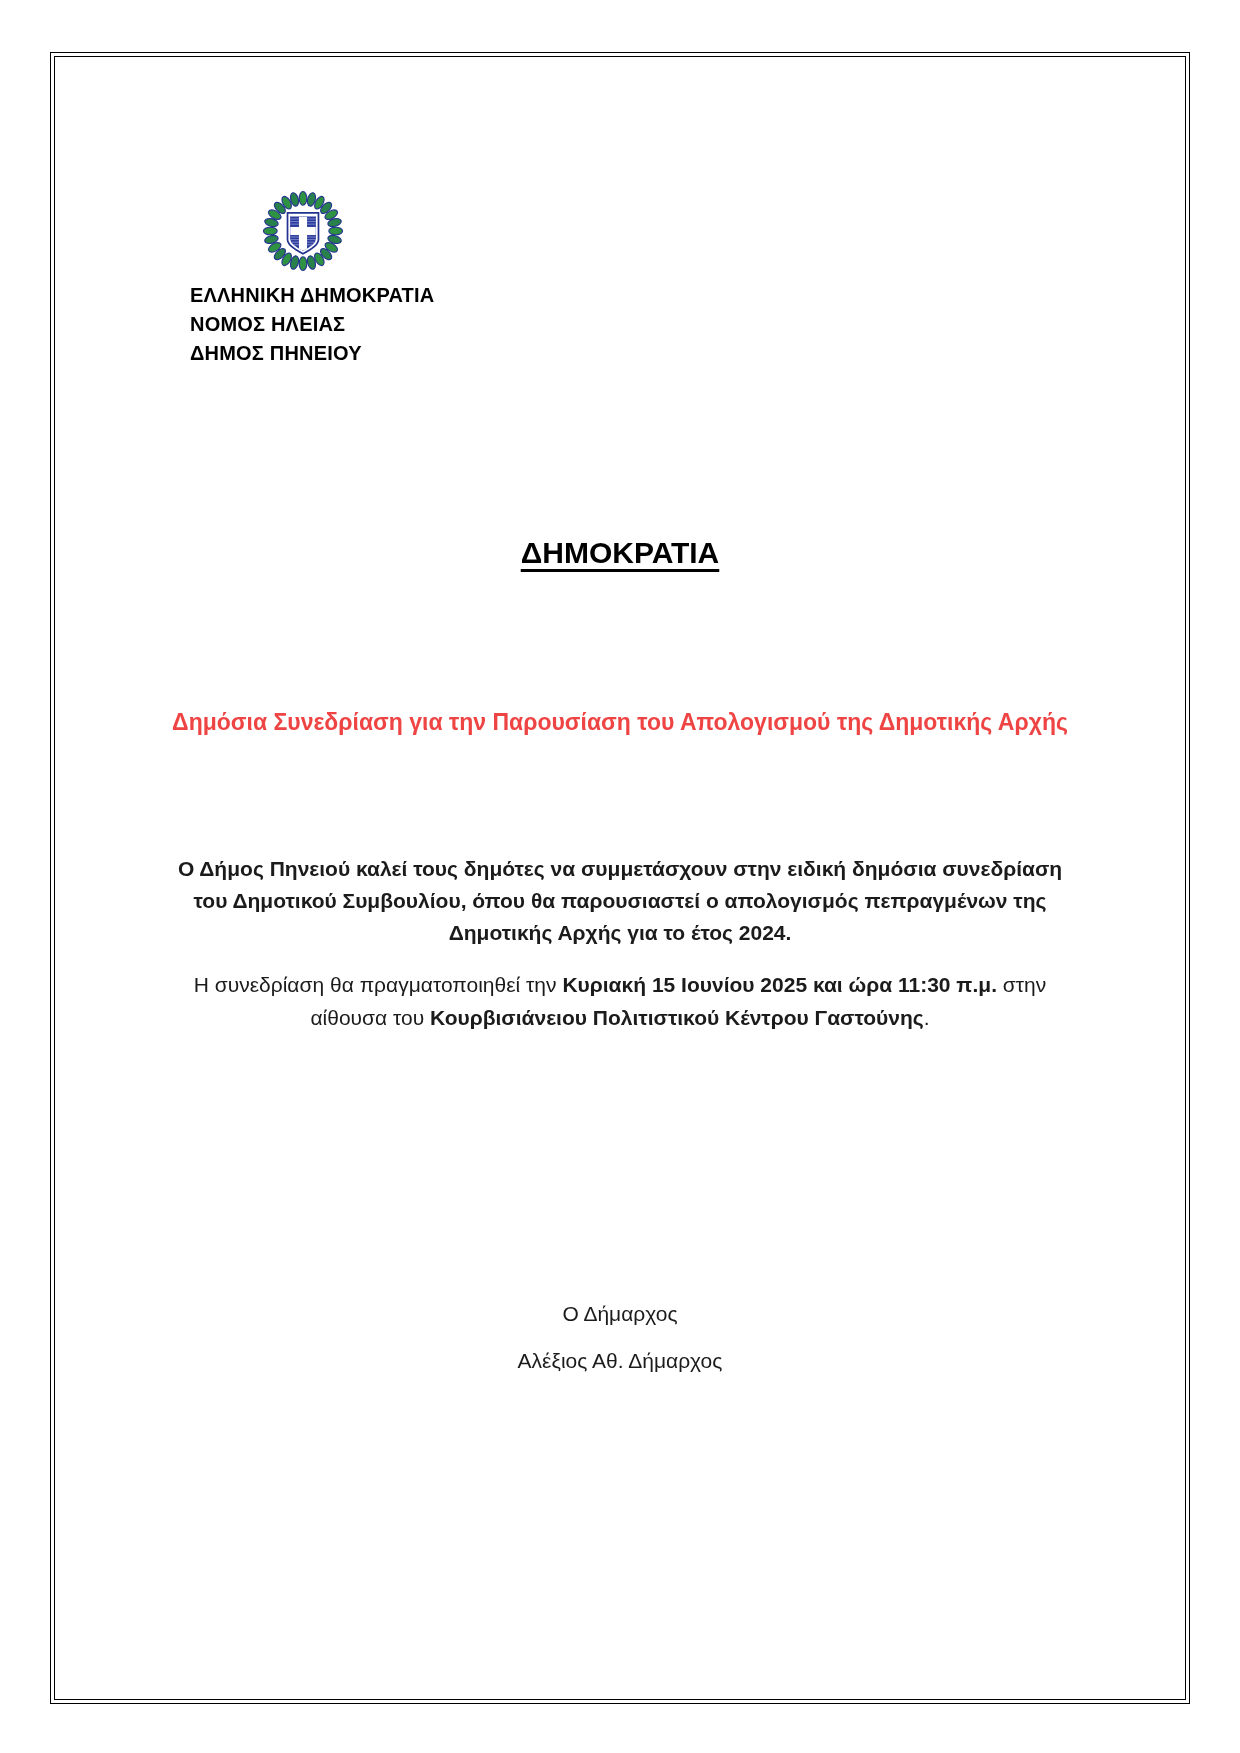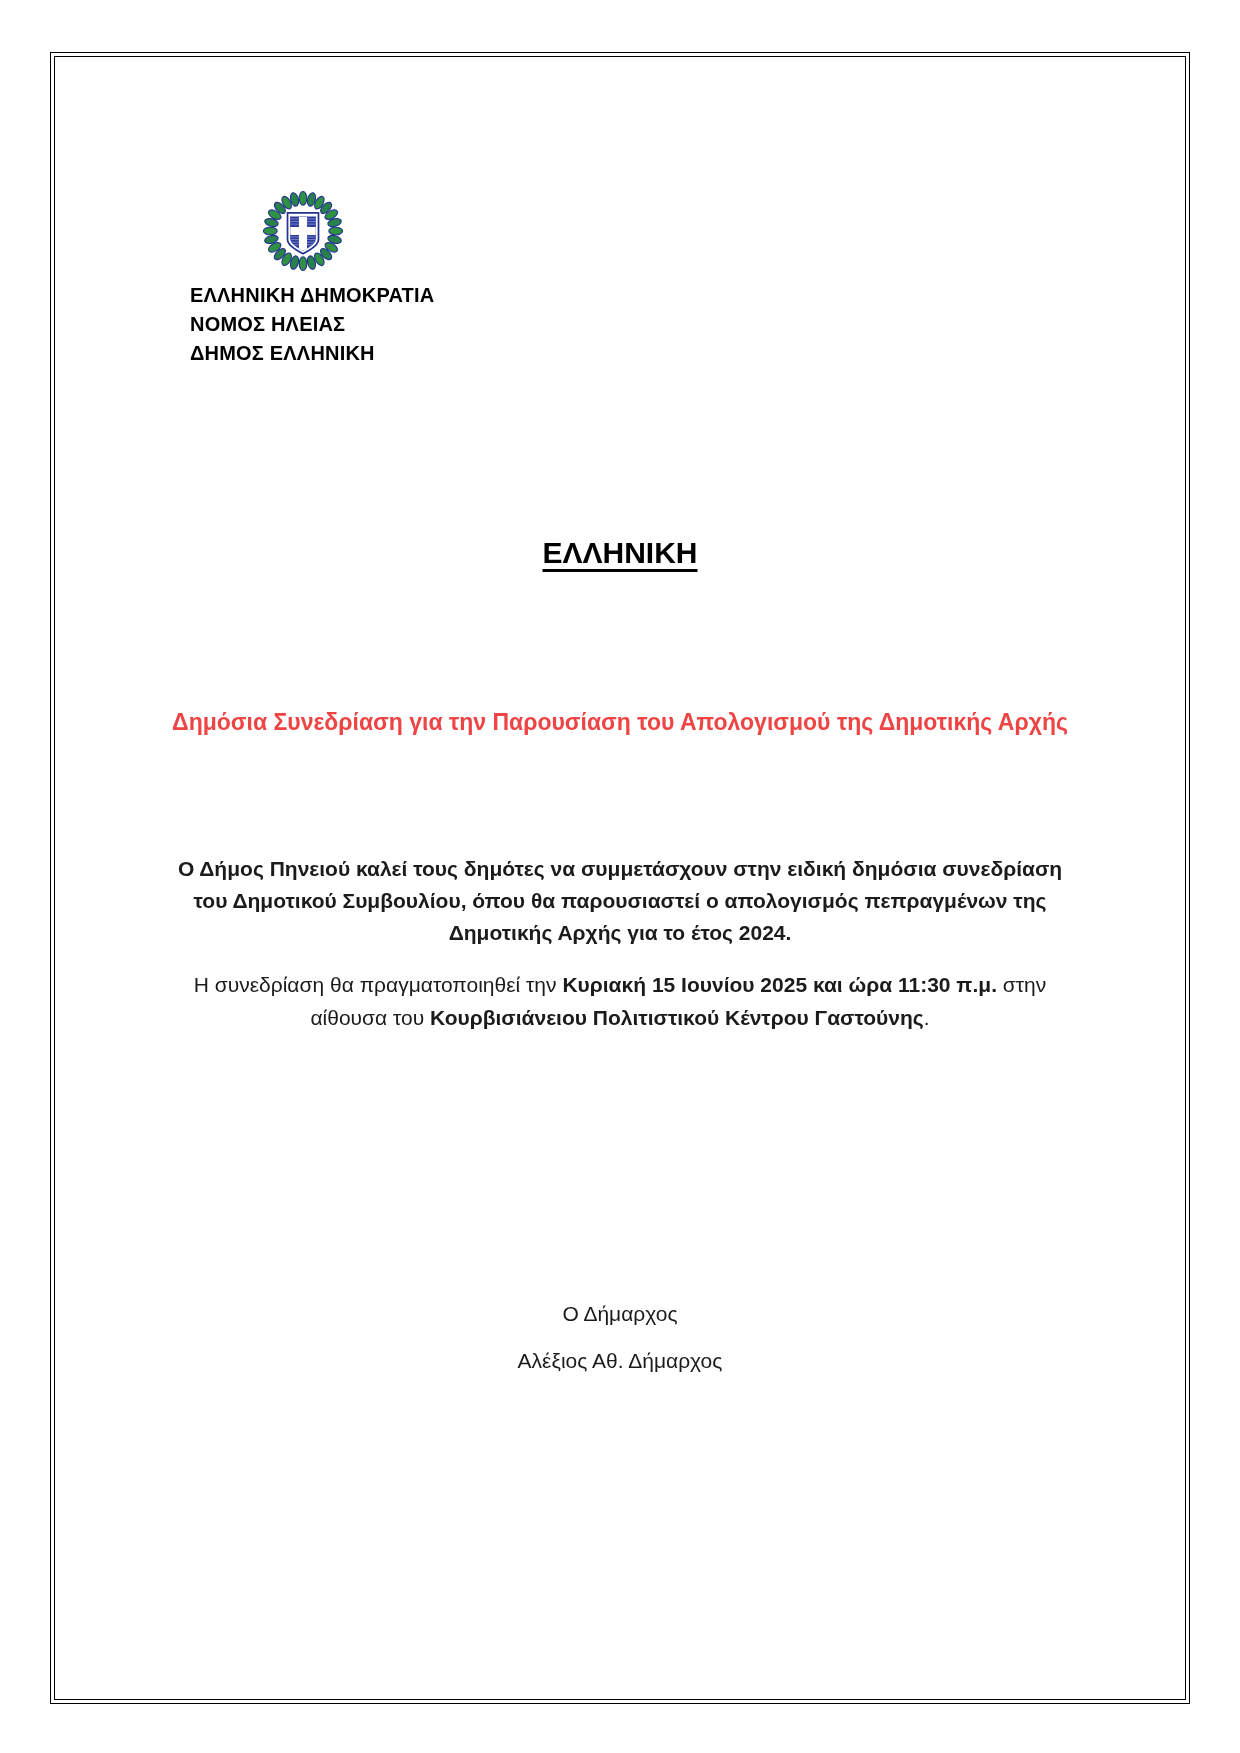--- a/index.html
+++ b/index.html
@@ -146,25 +146,25 @@
 
         <rect x="45.3" y="33" width="9.4" height="40" fill="#ffffff"></rect>
         <rect x="35" y="45.3" width="30" height="9.4" fill="#ffffff"></rect>
       </g>
     </svg>
   </div>
 
   <div class="header-lines">
     <div>ΕΛΛΗΝΙΚΗ ΔΗΜΟΚΡΑΤΙΑ</div>
     <div>ΝΟΜΟΣ ΗΛΕΙΑΣ</div>
-    <div>ΔΗΜΟΣ ΕΛΛΗΝΙΚΗ</div>
+    <div>ΔΗΜΟΣ ΠΗΝΕΙΟΥ</div>
   </div>
 
   <div class="doc-title">
-    <span>ΕΛΛΗΝΙΚΗ</span>
+    <span>ΔΗΜΟΚΡΑΤΙΑ</span>
   </div>
 
   <div class="doc-subtitle">Δημόσια Συνεδρίαση για την Παρουσίαση του Απολογισμού της Δημοτικής Αρχής</div>
 
   <div class="para-1">Ο Δήμος Πηνειού καλεί τους δημότες να συμμετάσχουν στην ειδική δημόσια συνεδρίαση του Δημοτικού Συμβουλίου, όπου θα παρουσιαστεί ο απολογισμός πεπραγμένων της Δημοτικής Αρχής για το έτος 2024.</div>
 
   <div class="para-2"><span>Η συνεδρίαση θα πραγματοποιηθεί την </span><span class="b">Κυριακή 15 Ιουνίου 2025 και ώρα 11:30 π.μ.</span><span> στην αίθουσα του </span><span class="b">Κουρβισιάνειου Πολιτιστικού Κέντρου Γαστούνης</span><span>.</span></div>
 
   <div class="sig-role">Ο Δήμαρχος</div>
   <div class="sig-name">Αλέξιος Αθ. Δήμαρχος</div>

